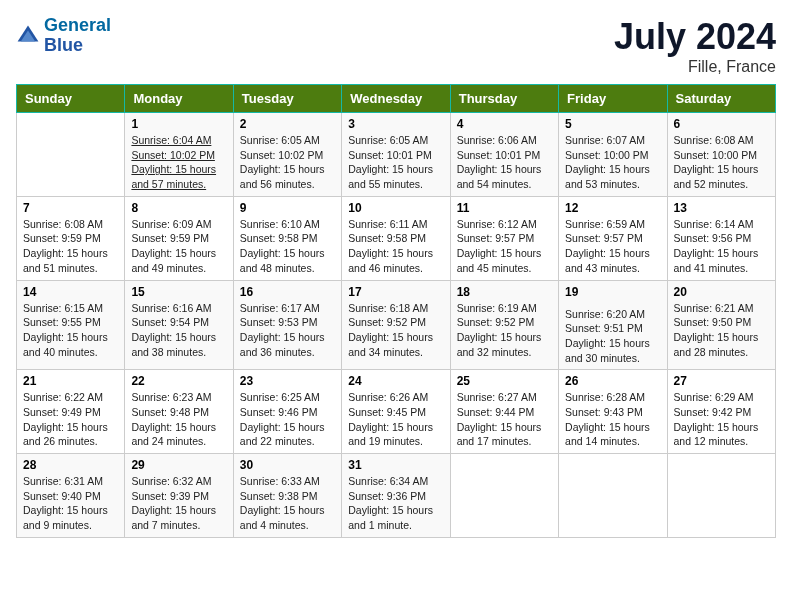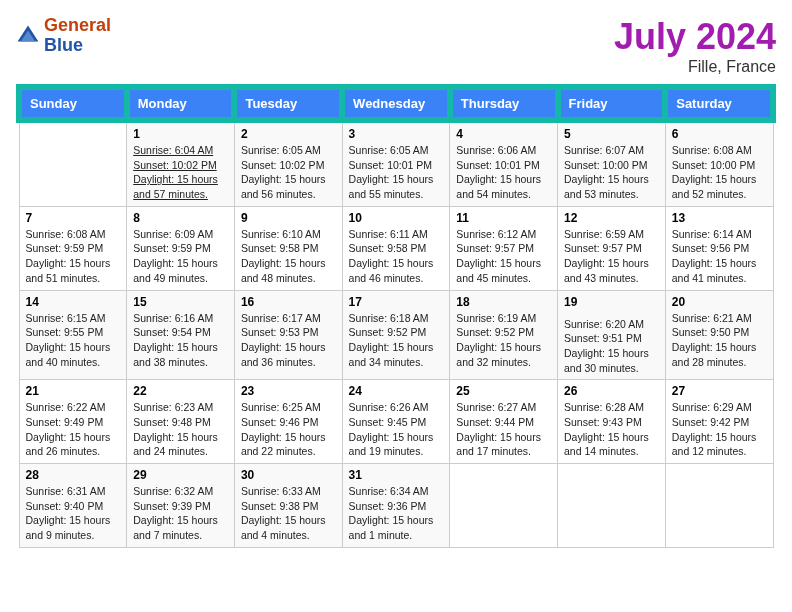--- a/index.html
+++ b/index.html
@@ -22,56 +22,56 @@
       gap: 4px;
     }
     .logo-text {
       display: flex;
       flex-direction: column;
       line-height: 1.1;
     }
     .logo-general {
       font-size: 18px;
       font-weight: bold;
-      color: #c2410c;
+      color: #0369a1;
     }
     .logo-blue {
       font-size: 18px;
       font-weight: bold;
       color: #2255a4;
     }
     .logo-icon {
       width: 24px;
       height: 24px;
     }
     .title-block {
       text-align: right;
     }
     .month-year {
       font-size: 36px;
       font-weight: bold;
-      color: #a21caf;
+      color: #0f172a;
     }
     .location {
       font-size: 16px;
       color: #333;
     }
     table {
       width: 100%;
       border-collapse: collapse;
       font-size: 11px;
     }
     thead tr th {
-      background-color: #3b82f6;
+      background-color: #4d7c0f;
       color: #fff;
       text-align: left;
       padding: 6px 8px;
       font-size: 13px;
       font-weight: bold;
-      border: 6px solid #14b8a6;
+      border: 1px solid #14b8a6;
     }
     tbody tr td {
       border: 1px solid #ccc;
       vertical-align: top;
       padding: 4px 6px;
       min-height: 80px;
       width: 107px;
     }
     tbody tr:nth-child(odd) td {
       background-color: #f9f9f9;

